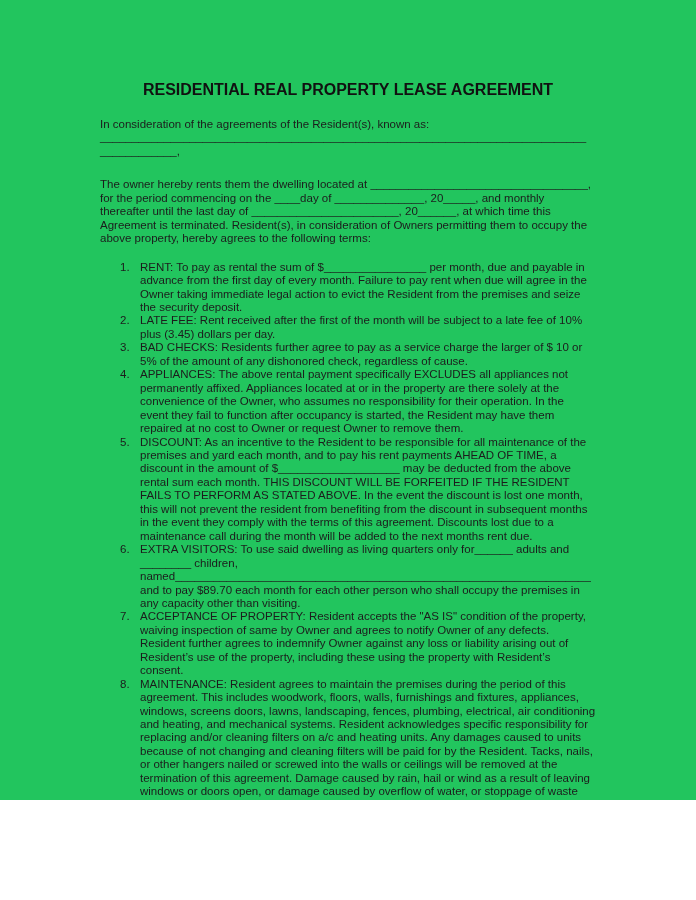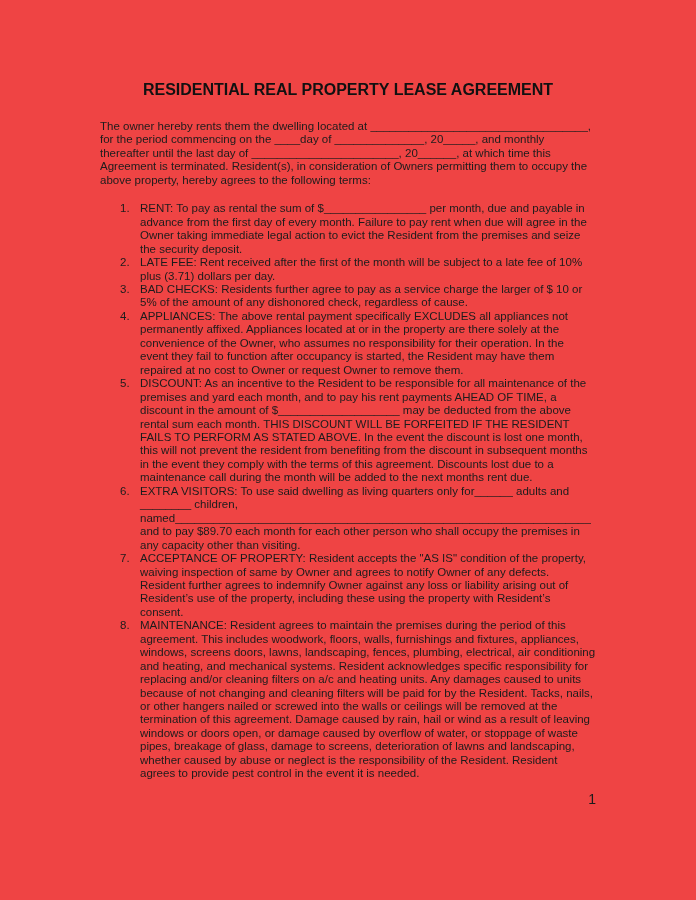--- a/index.html
+++ b/index.html
@@ -1,20 +1,20 @@
 <!DOCTYPE html>
 <html><head>
 <meta charset="utf-8">
 <style>
   html, body { margin: 0; padding: 0; background: #ffffff; }
   .page {
     width: 696px;
-    height: 900px;
+    height: 800px;
     box-sizing: border-box;
-    background: #ef4444;
+    background: #22c55e;
     color: #1c1c1c;
     font-family: "Liberation Sans", "DejaVu Sans", sans-serif;
     font-size: 11.5px;
     line-height: 13.45px;
     padding: 0 100px;
     position: relative;
     overflow: hidden;
   }
   .doc-title {
     font-size: 16px;
@@ -38,39 +38,42 @@
     line-height: 16px;
   }
 </style>
 </head>
 <body>
 
 <div class="page">
 
   <h1 class="doc-title">RESIDENTIAL REAL PROPERTY LEASE AGREEMENT</h1>
 
+  <p class="pre intro-block">In consideration of the agreements of the Resident(s), known as:
+____________________________________________________________________________
+____________,</p>
 
   <p class="pre opening-block">The owner hereby rents them the dwelling located at __________________________________,
 for the period commencing on the ____day of ______________, 20_____, and monthly
 thereafter until the last day of _______________________, 20______, at which time this
 Agreement is terminated. Resident(s), in consideration of Owners permitting them to occupy the
 above property, hereby agrees to the following terms:</p>
 
   <ol class="terms">
     <li>
       <span class="num">1.</span>
       <div class="pre">RENT: To pay as rental the sum of $________________ per month, due and payable in
 advance from the first day of every month. Failure to pay rent when due will agree in the
 Owner taking immediate legal action to evict the Resident from the premises and seize
 the security deposit.</div>
     </li>
     <li>
       <span class="num">2.</span>
       <div class="pre">LATE FEE: Rent received after the first of the month will be subject to a late fee of 10%
-plus (3.71) dollars per day.</div>
+plus (3.45) dollars per day.</div>
     </li>
     <li>
       <span class="num">3.</span>
       <div class="pre">BAD CHECKS: Residents further agree to pay as a service charge the larger of $ 10 or
 5% of the amount of any dishonored check, regardless of cause.</div>
     </li>
     <li>
       <span class="num">4.</span>
       <div class="pre">APPLIANCES: The above rental payment specifically EXCLUDES all appliances not
 permanently affixed. Appliances located at or in the property are there solely at the

